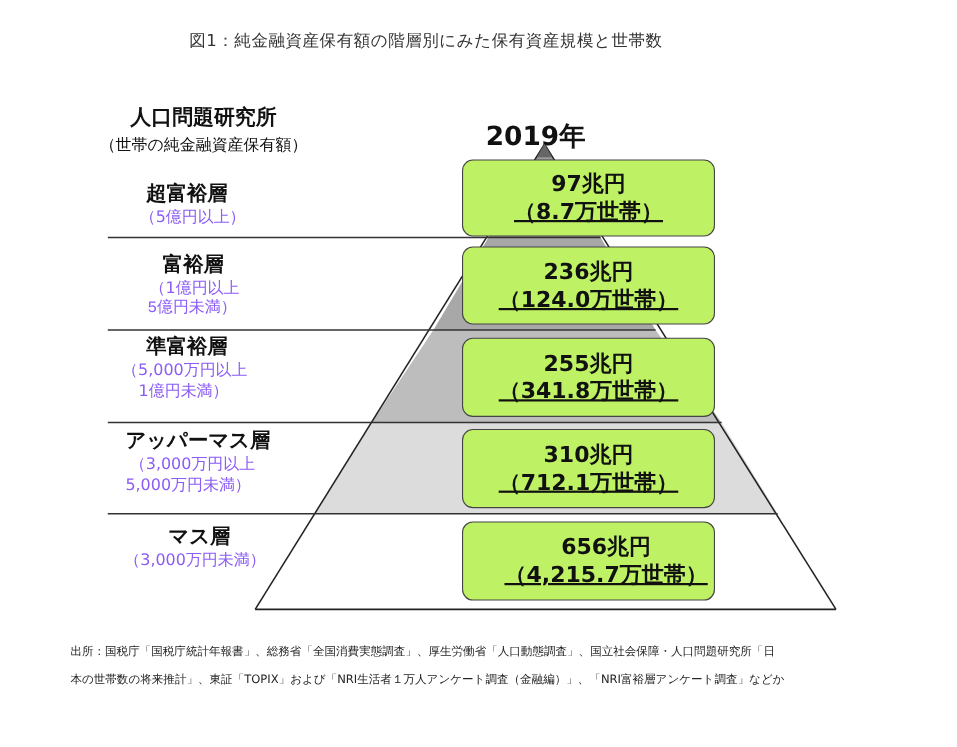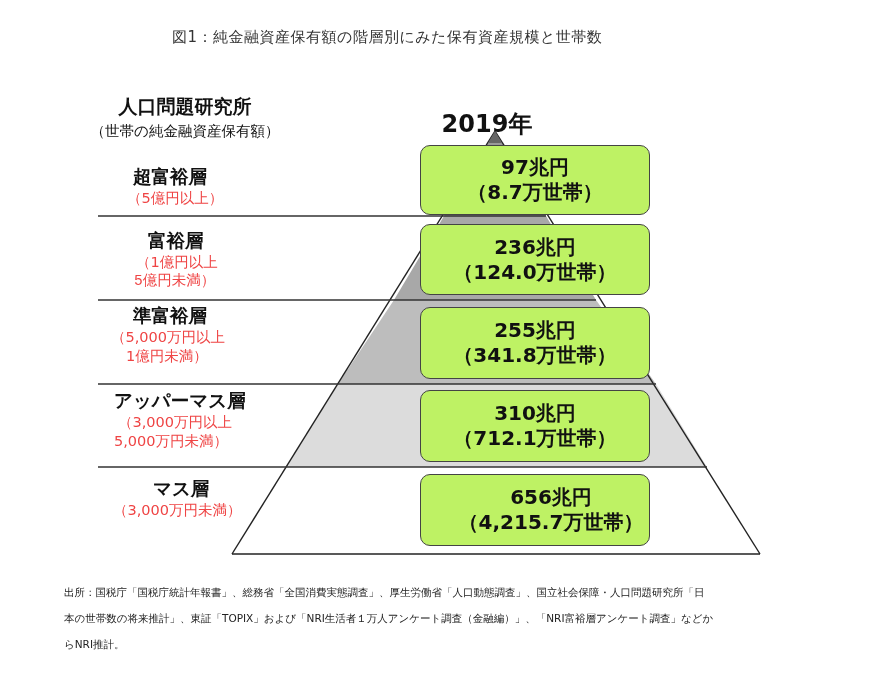--- a/index.html
+++ b/index.html
@@ -25,30 +25,30 @@
 
     .year {
       position: absolute; left: 372px; width: 230px; top: 91px; text-align: center;
       font-size: 24px; font-weight: bold; margin-top: 17px;
     }
 
     svg.pyramid { position: absolute; left: 0; top: 0; }
 
     .tier-label { position: absolute; text-align: left; white-space: nowrap; }
     .tier-name { font-size: 18.5px; font-weight: bold; line-height: 24px; display: block; }
-    .tier-range { font-size: 14.5px; line-height: 19px; display: block; color: #ef4444; }
+    .tier-range { font-size: 14.5px; line-height: 19px; display: block; color: #8b5cf6; }
 
     .value-box {
       position: absolute; left: 380px; width: 230px;
       background: #bef264; border: 1.6px solid #444; border-radius: 10px;
       text-align: center; display: flex; flex-direction: column;
       justify-content: center; align-items: center; margin-left: 40px;
     }
     .value-box .amt { font-size: 20px; font-weight: bold; line-height: 25px; }
-    .value-box .hh  { font-size: 20px; font-weight: bold; line-height: 25px; }
+    .value-box .hh  { font-size: 20px; font-weight: bold; line-height: 25px; text-decoration: underline; }
 
     .source {
       position: absolute; left: 64px; top: 579px; width: 800px;
       font-size: 10.5px; color: #222; line-height: 26px;
     }
   </style>
 </head>
 <body>
 
 <div id="stage">
@@ -129,16 +129,15 @@
   </div>
 
   <div class="value-box" style="top:474px; height:72px;padding-left:32px;">
     <span class="amt">656兆円</span>
     <span class="hh">（4,215.7万世帯）</span>
   </div>
 
   <div class="source">
     <div>出所：国税庁「国税庁統計年報書」、総務省「全国消費実態調査」、厚生労働省「人口動態調査」、国立社会保障・人口問題研究所「日</div>
     <div>本の世帯数の将来推計」、東証「TOPIX」および「NRI生活者１万人アンケート調査（金融編）」、「NRI富裕層アンケート調査」などか</div>
-    <div>らNRI推計。</div>
   </div>
 
 </div>
 
 </body></html>

